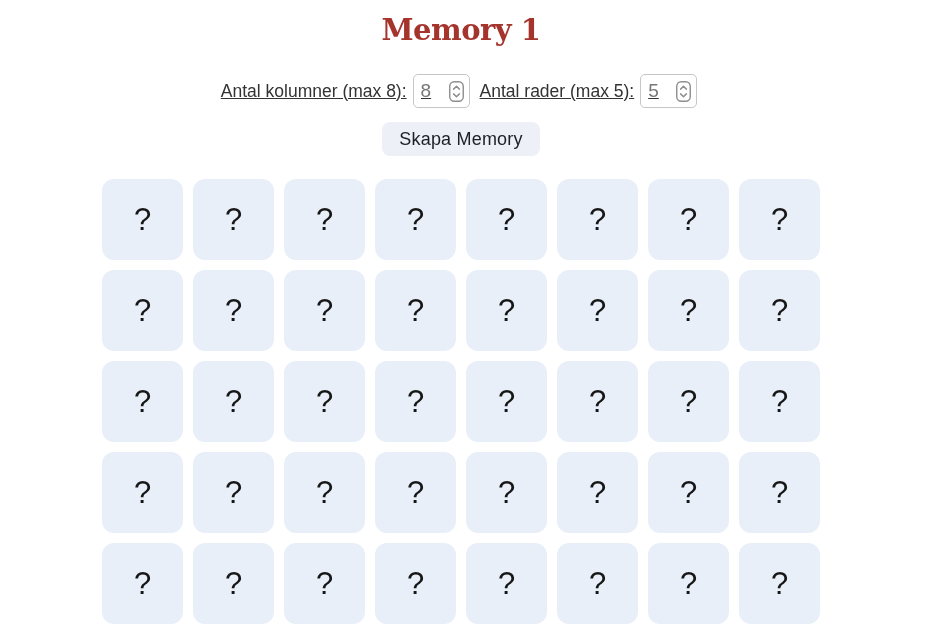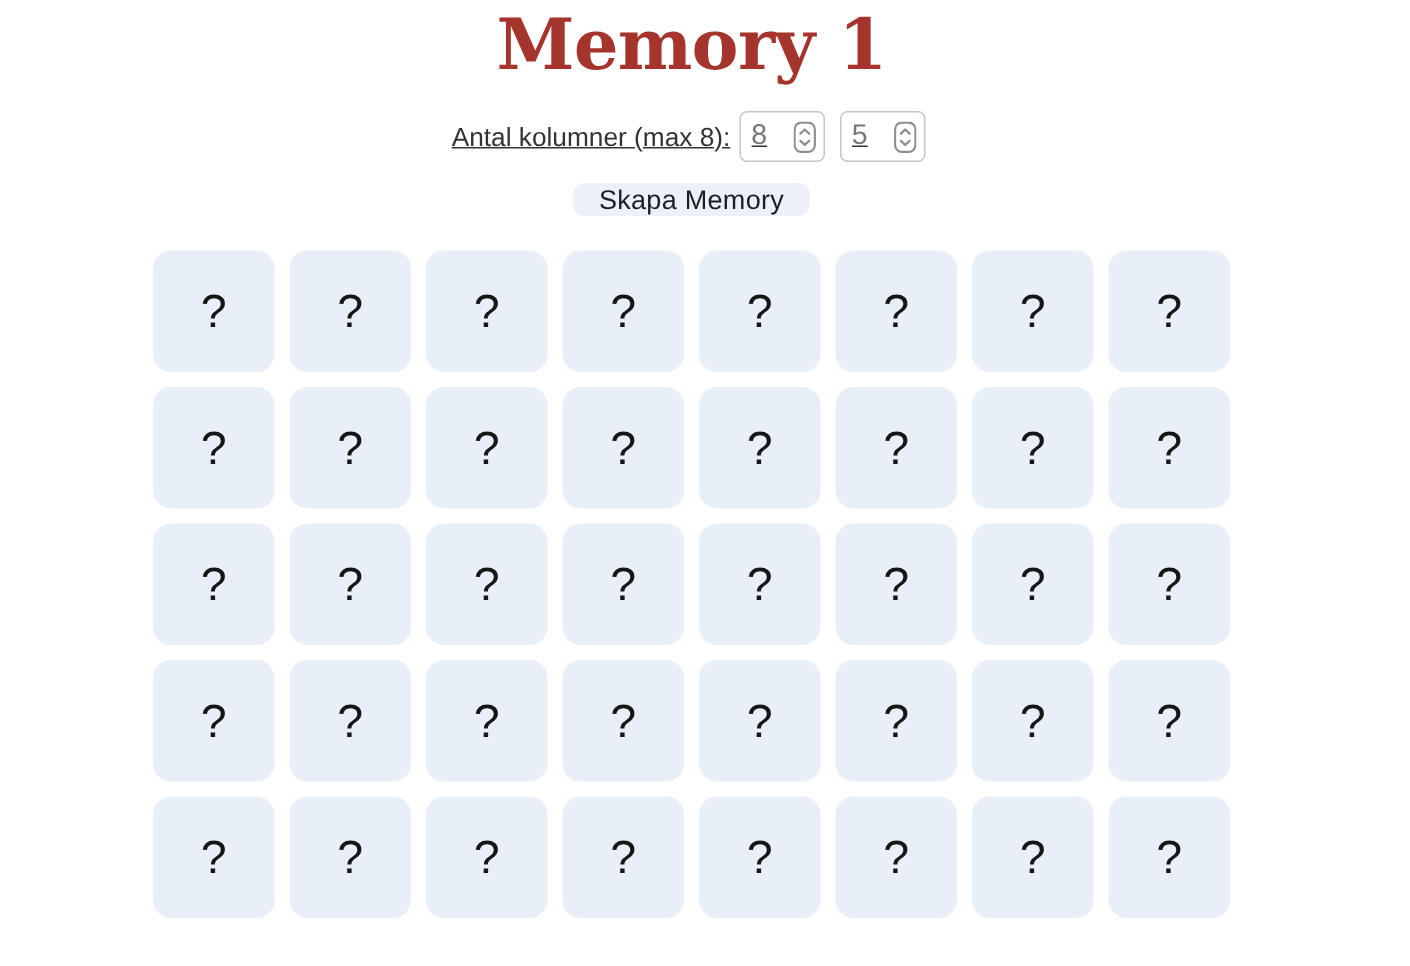--- a/index.html
+++ b/index.html
@@ -16,21 +16,21 @@
     padding-right: 18px; 
     overflow: hidden;
   }
   main { width: 100%; }
 
   h1.page-title {
     margin: 0;
     text-align: center;
     font-family: "DejaVu Serif", serif;
     font-weight: bold;
-    font-size: 47px;
+    font-size: 29px;
     line-height: 41px;
     color: var(--title-color, #a5342c);
     letter-spacing: -0.5px;
   }
 
   .controls {
     margin-top: 23px;
     display: flex;
     justify-content: center;
     align-items: center;
@@ -66,21 +66,21 @@
     background: transparent;
   }
   .stepper { display: inline-flex; flex: 0 0 auto; cursor: default; }
 
   .button-row {
     margin-top: 14px;
     display: flex;
     justify-content: center;
   }
   .create-btn {
-    height: 22px;
+    height: 34px;
     padding: 0 17px;
     border: none;
     border-radius: 8px;
     background: var(--button-bg, #edf1f7);
     color: #1c1f26;
     font-family: "Liberation Sans", sans-serif;
     font-size: 18px;
     letter-spacing: 0.2px;
     cursor: pointer;
   }
@@ -121,20 +121,21 @@
       <input type="text" value="8" style="">
       <span class="stepper">
         <svg width="15" height="21" viewBox="0 0 15 21" aria-hidden="true">
           <rect x="0.75" y="0.75" width="13.5" height="19.5" rx="4.5" fill="none" stroke="#8e8e8e" stroke-width="1.4"></rect>
           <path d="M4.6 8.1 L7.5 5.3 L10.4 8.1" fill="none" stroke="#8e8e8e" stroke-width="1.5" stroke-linecap="round" stroke-linejoin="round"></path>
           <path d="M4.6 12.9 L7.5 15.7 L10.4 12.9" fill="none" stroke="#8e8e8e" stroke-width="1.5" stroke-linecap="round" stroke-linejoin="round"></path>
         </svg>
       </span>
     </span>
 
+    <label>Antal rader (max 5):</label>
     <span class="numfield">
       <input type="text" value="5" style="">
       <span class="stepper">
         <svg width="15" height="21" viewBox="0 0 15 21" aria-hidden="true">
           <rect x="0.75" y="0.75" width="13.5" height="19.5" rx="4.5" fill="none" stroke="#8e8e8e" stroke-width="1.4"></rect>
           <path d="M4.6 8.1 L7.5 5.3 L10.4 8.1" fill="none" stroke="#8e8e8e" stroke-width="1.5" stroke-linecap="round" stroke-linejoin="round"></path>
           <path d="M4.6 12.9 L7.5 15.7 L10.4 12.9" fill="none" stroke="#8e8e8e" stroke-width="1.5" stroke-linecap="round" stroke-linejoin="round"></path>
         </svg>
       </span>
     </span>

